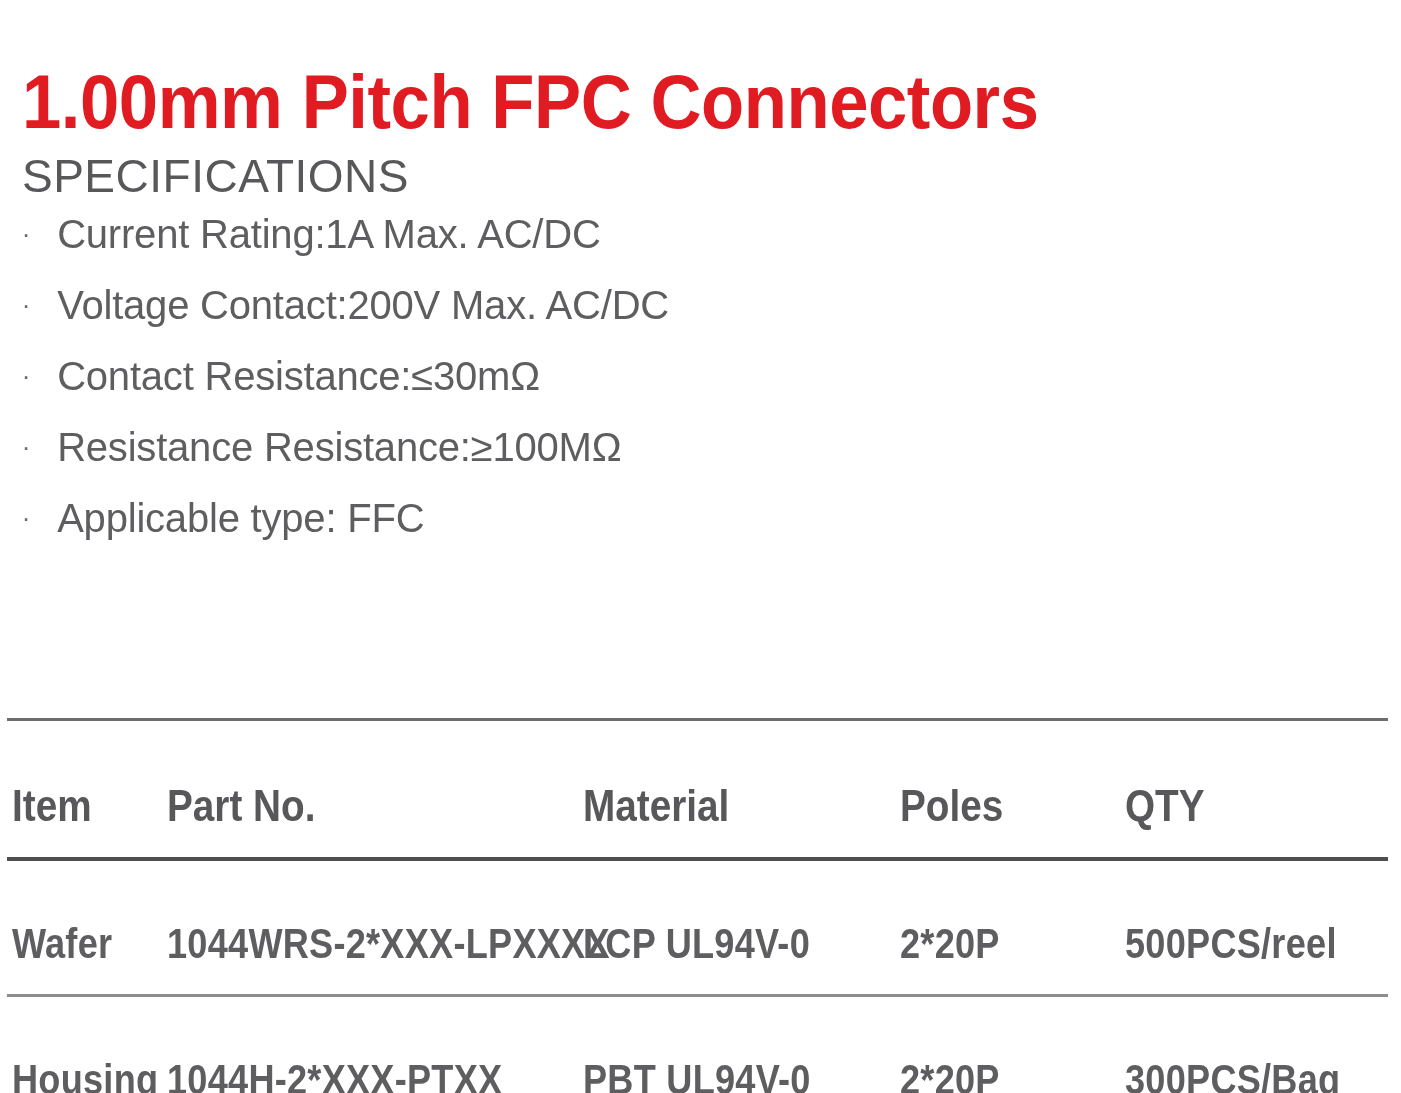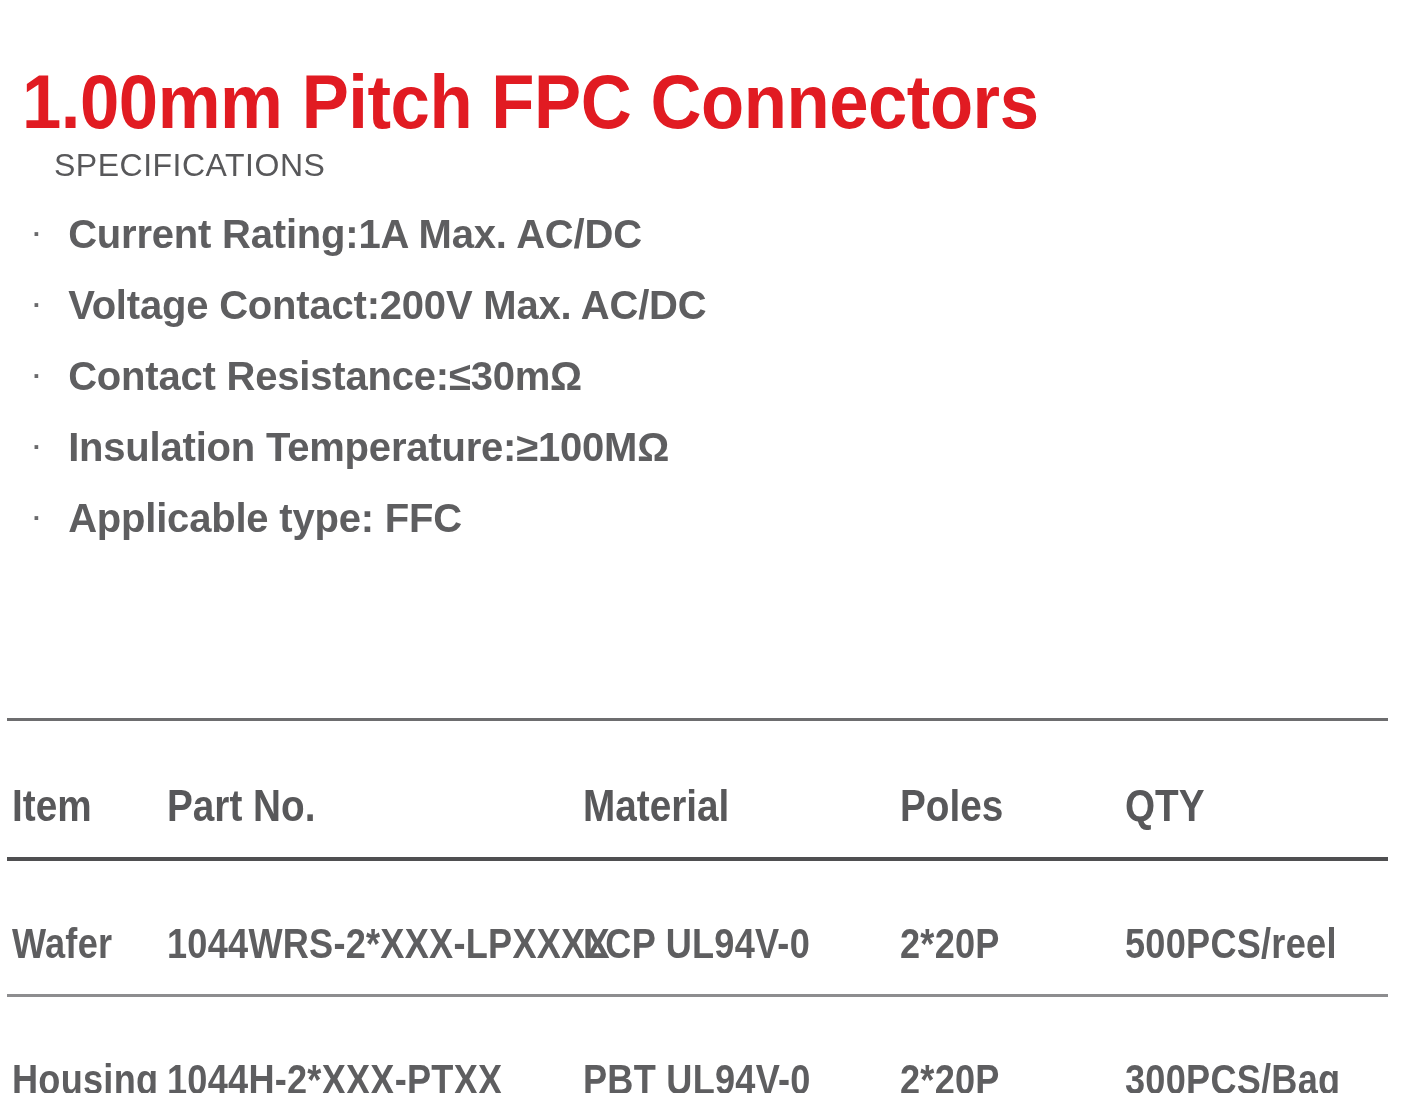--- a/index.html
+++ b/index.html
@@ -31,47 +31,45 @@
     transform-origin: left center;
     white-space: nowrap;
   }
 
   
   .spec-heading {
     position: absolute;
     left: 22px;
     top: 110px;
     color: #58585a;
-    font-size: 32px;
+    font-size: 46px;
     line-height: 56px;
     font-weight: 400;
     letter-spacing: 0.5px;
     white-space: nowrap;
-    margin-left: 32px;
   }
 
   
   .spec-list {
     position: absolute;
     left: 0;
     top: 196px;
     width: 1100px;
     margin: 0;
     padding: 0;
     list-style: none;
   }
   .spec-item {
     display: block;
     height: 71px;
     line-height: 71px;
     color: #5e5e60;
     font-size: 40px;
-    font-weight: 700;
-    white-space: nowrap;
-    margin-left: 11px;
+    font-weight: 400;
+    white-space: nowrap;
   }
   .spec-bullet {
     display: inline-block;
     width: 40px;
     text-align: center;
     color: #6a6a6c;
     font-size: 26px;
     vertical-align: middle;
     margin-left: 6px;
   }
@@ -149,21 +147,21 @@
   <li class="spec-item">
     <span class="spec-bullet">·</span>
     <span class="spec-text">Voltage Contact:200V Max. AC/DC</span>
   </li>
   <li class="spec-item">
     <span class="spec-bullet">·</span>
     <span class="spec-text">Contact Resistance:≤30mΩ</span>
   </li>
   <li class="spec-item">
     <span class="spec-bullet">·</span>
-    <span class="spec-text">Insulation Temperature:≥100MΩ</span>
+    <span class="spec-text">Resistance Resistance:≥100MΩ</span>
   </li>
   <li class="spec-item">
     <span class="spec-bullet">·</span>
     <span class="spec-text">Applicable type: FFC</span>
   </li>
 </ul>
 
 <div class="spec-table">
 
   <div class="rule rule-top"></div>

